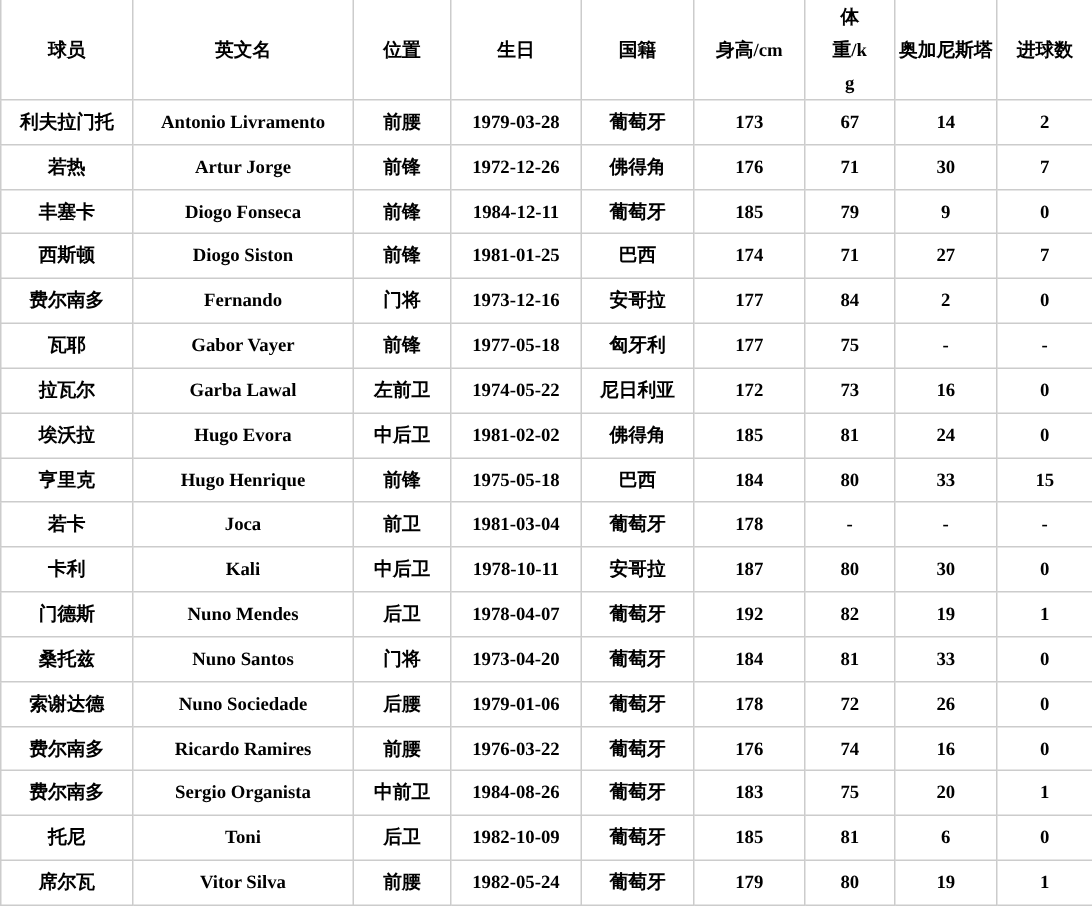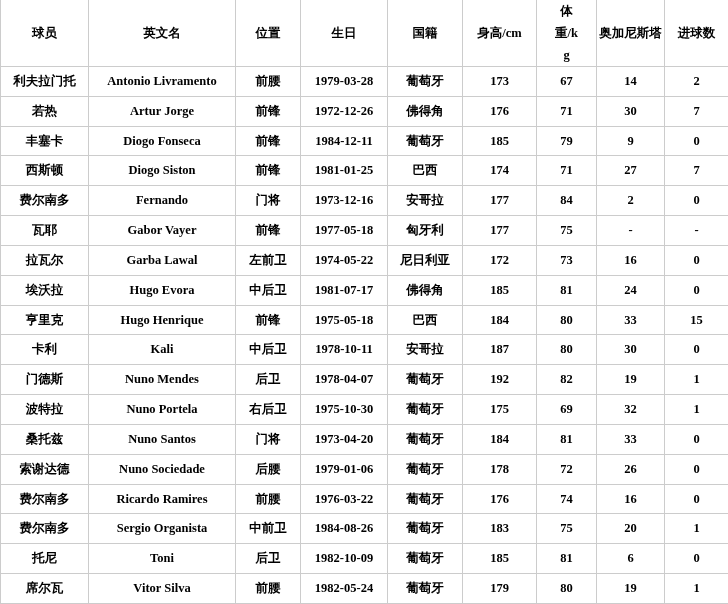--- a/index.html
+++ b/index.html
@@ -151,37 +151,48 @@
           <td>尼日利亚</td>
           <td>172</td>
           <td>73</td>
           <td>16</td>
           <td>0</td>
         </tr>
         <tr>
           <td>埃沃拉</td>
           <td>Hugo Evora</td>
           <td>中后卫</td>
-          <td>1981-07-17</td>
+          <td>1981-02-02</td>
           <td>佛得角</td>
           <td>185</td>
           <td>81</td>
           <td>24</td>
           <td>0</td>
         </tr>
         <tr>
           <td>亨里克</td>
           <td>Hugo Henrique</td>
           <td>前锋</td>
           <td>1975-05-18</td>
           <td>巴西</td>
           <td>184</td>
           <td>80</td>
           <td>33</td>
           <td>15</td>
+        </tr>
+        <tr>
+          <td>若卡</td>
+          <td>Joca</td>
+          <td>前卫</td>
+          <td>1981-03-04</td>
+          <td>葡萄牙</td>
+          <td>178</td>
+          <td>-</td>
+          <td>-</td>
+          <td>-</td>
         </tr>
         <tr>
           <td>卡利</td>
           <td>Kali</td>
           <td>中后卫</td>
           <td>1978-10-11</td>
           <td>安哥拉</td>
           <td>187</td>
           <td>80</td>
           <td>30</td>
@@ -192,31 +203,20 @@
           <td>Nuno Mendes</td>
           <td>后卫</td>
           <td>1978-04-07</td>
           <td>葡萄牙</td>
           <td>192</td>
           <td>82</td>
           <td>19</td>
           <td>1</td>
         </tr>
         <tr>
-          <td>波特拉</td>
-          <td>Nuno Portela</td>
-          <td>右后卫</td>
-          <td>1975-10-30</td>
-          <td>葡萄牙</td>
-          <td>175</td>
-          <td>69</td>
-          <td>32</td>
-          <td>1</td>
-        </tr>
-        <tr>
           <td>桑托兹</td>
           <td>Nuno Santos</td>
           <td>门将</td>
           <td>1973-04-20</td>
           <td>葡萄牙</td>
           <td>184</td>
           <td>81</td>
           <td>33</td>
           <td>0</td>
         </tr>

